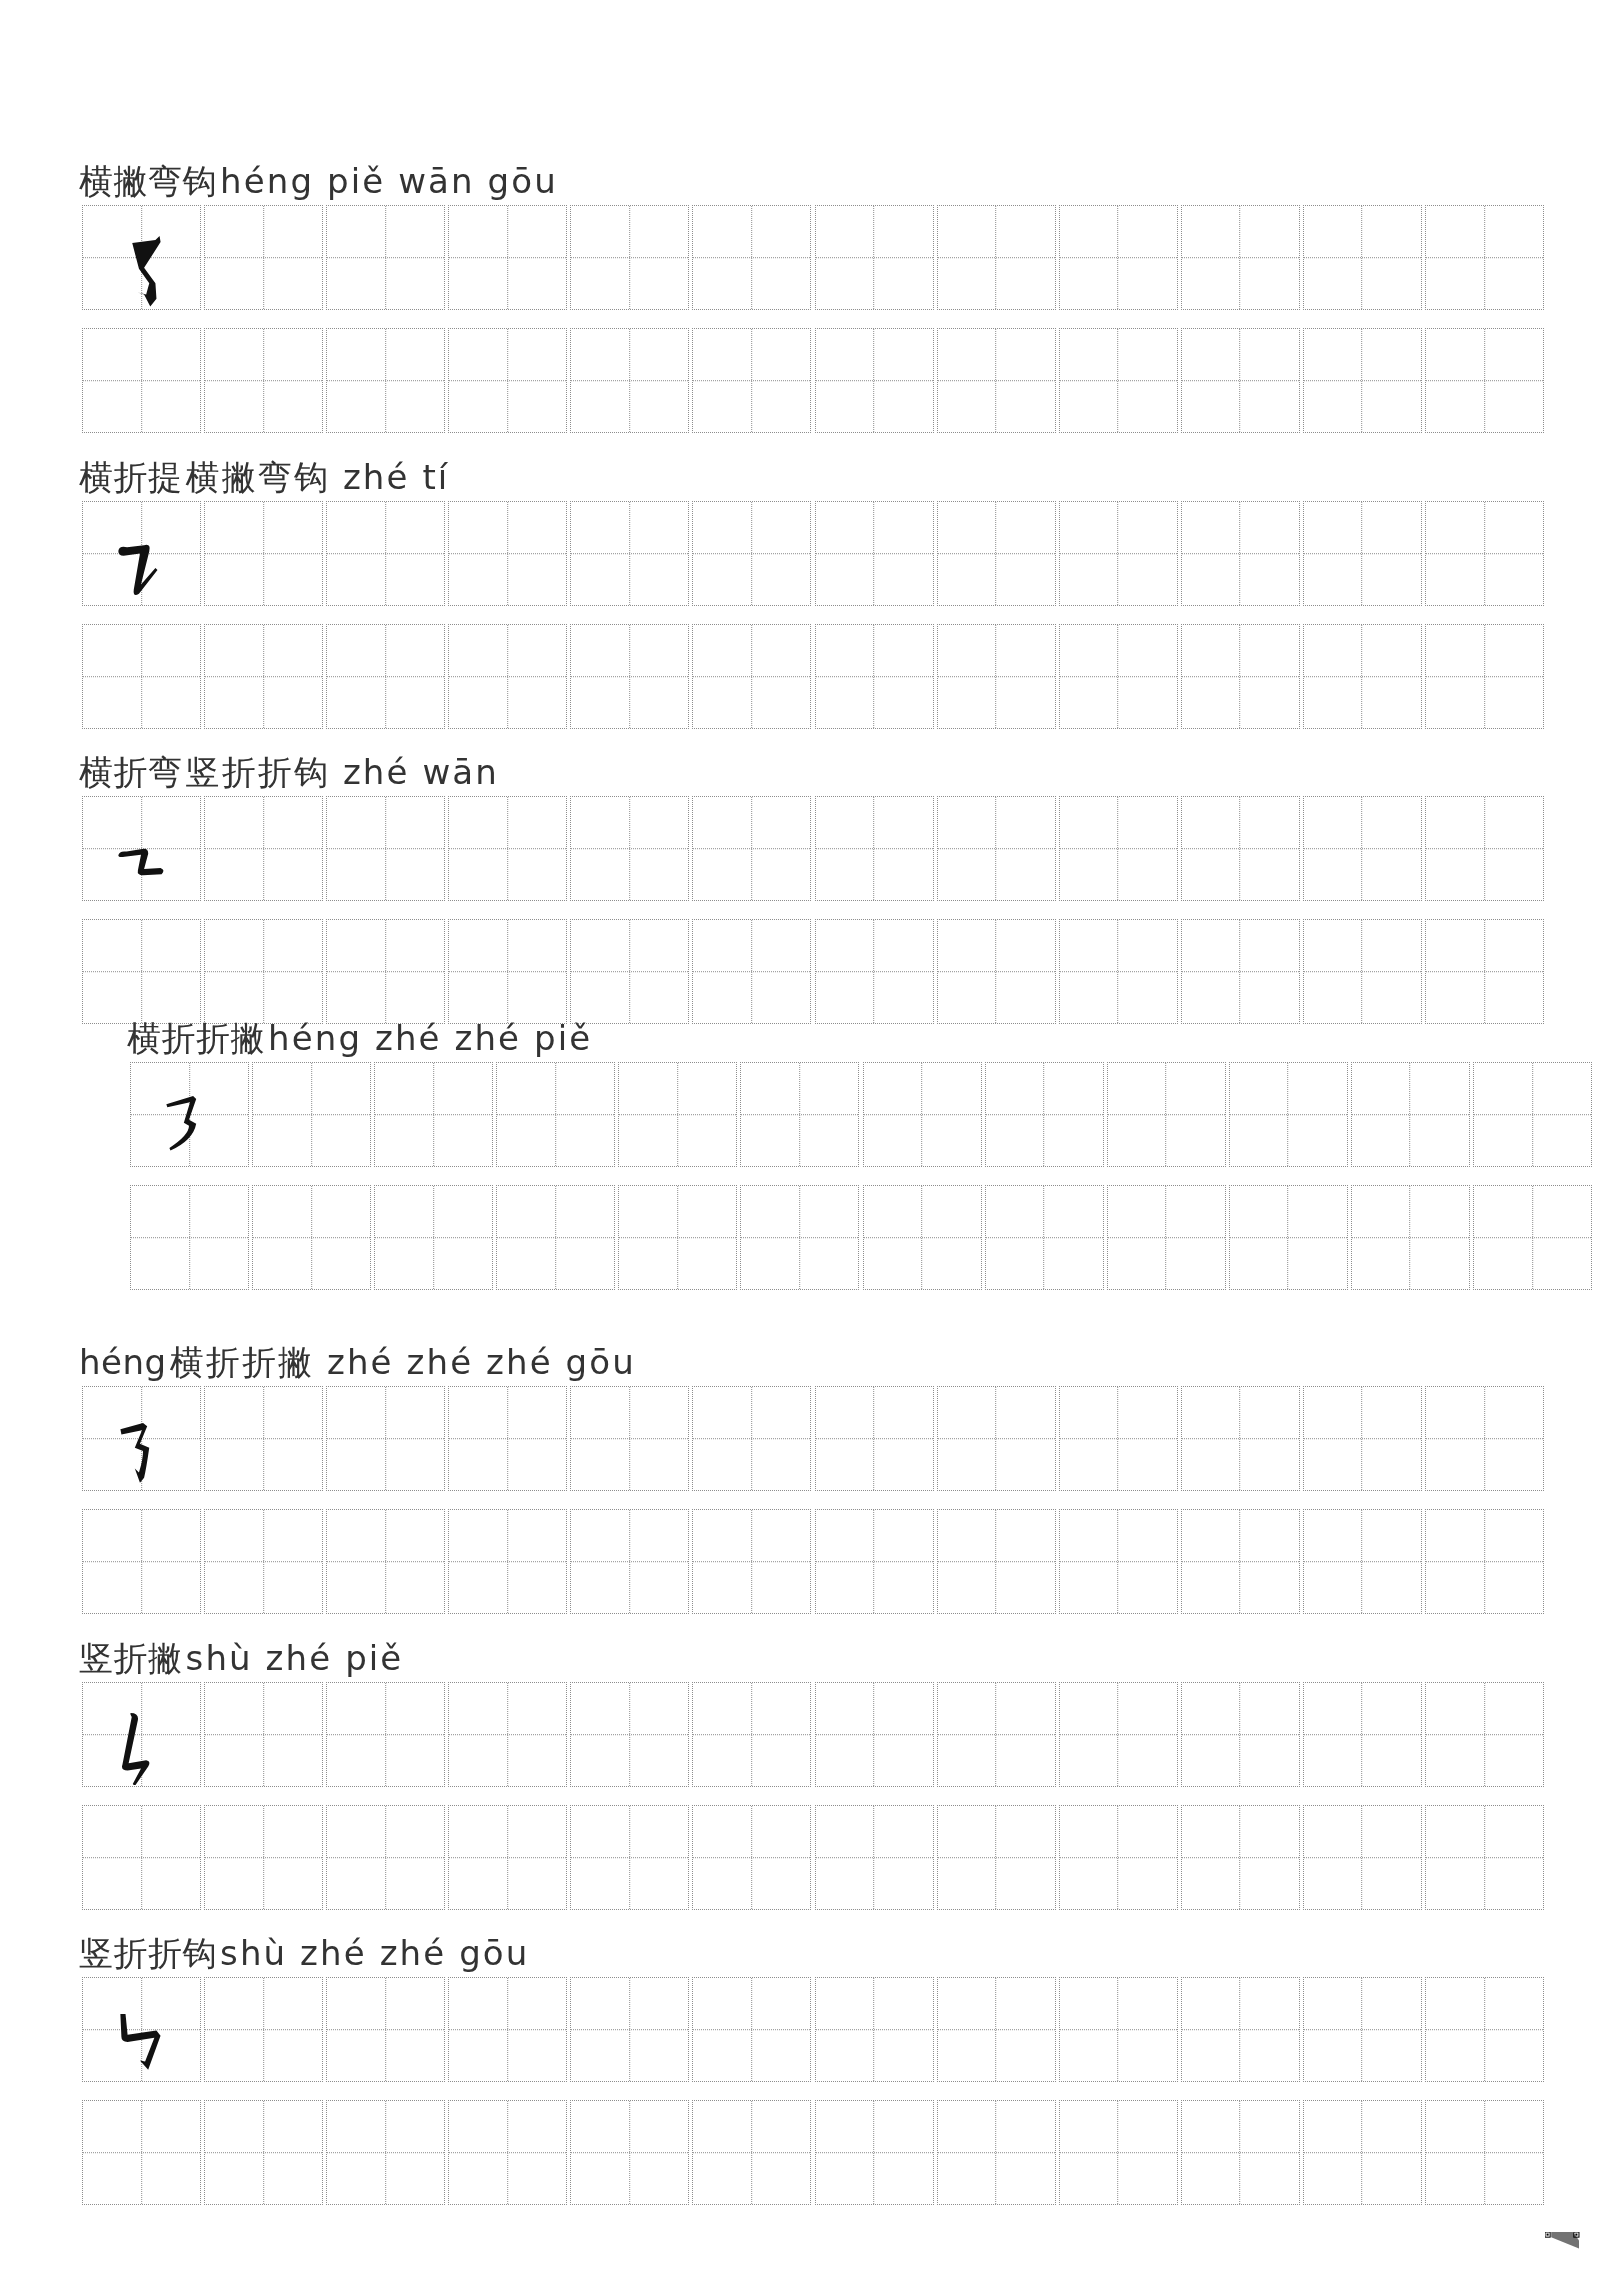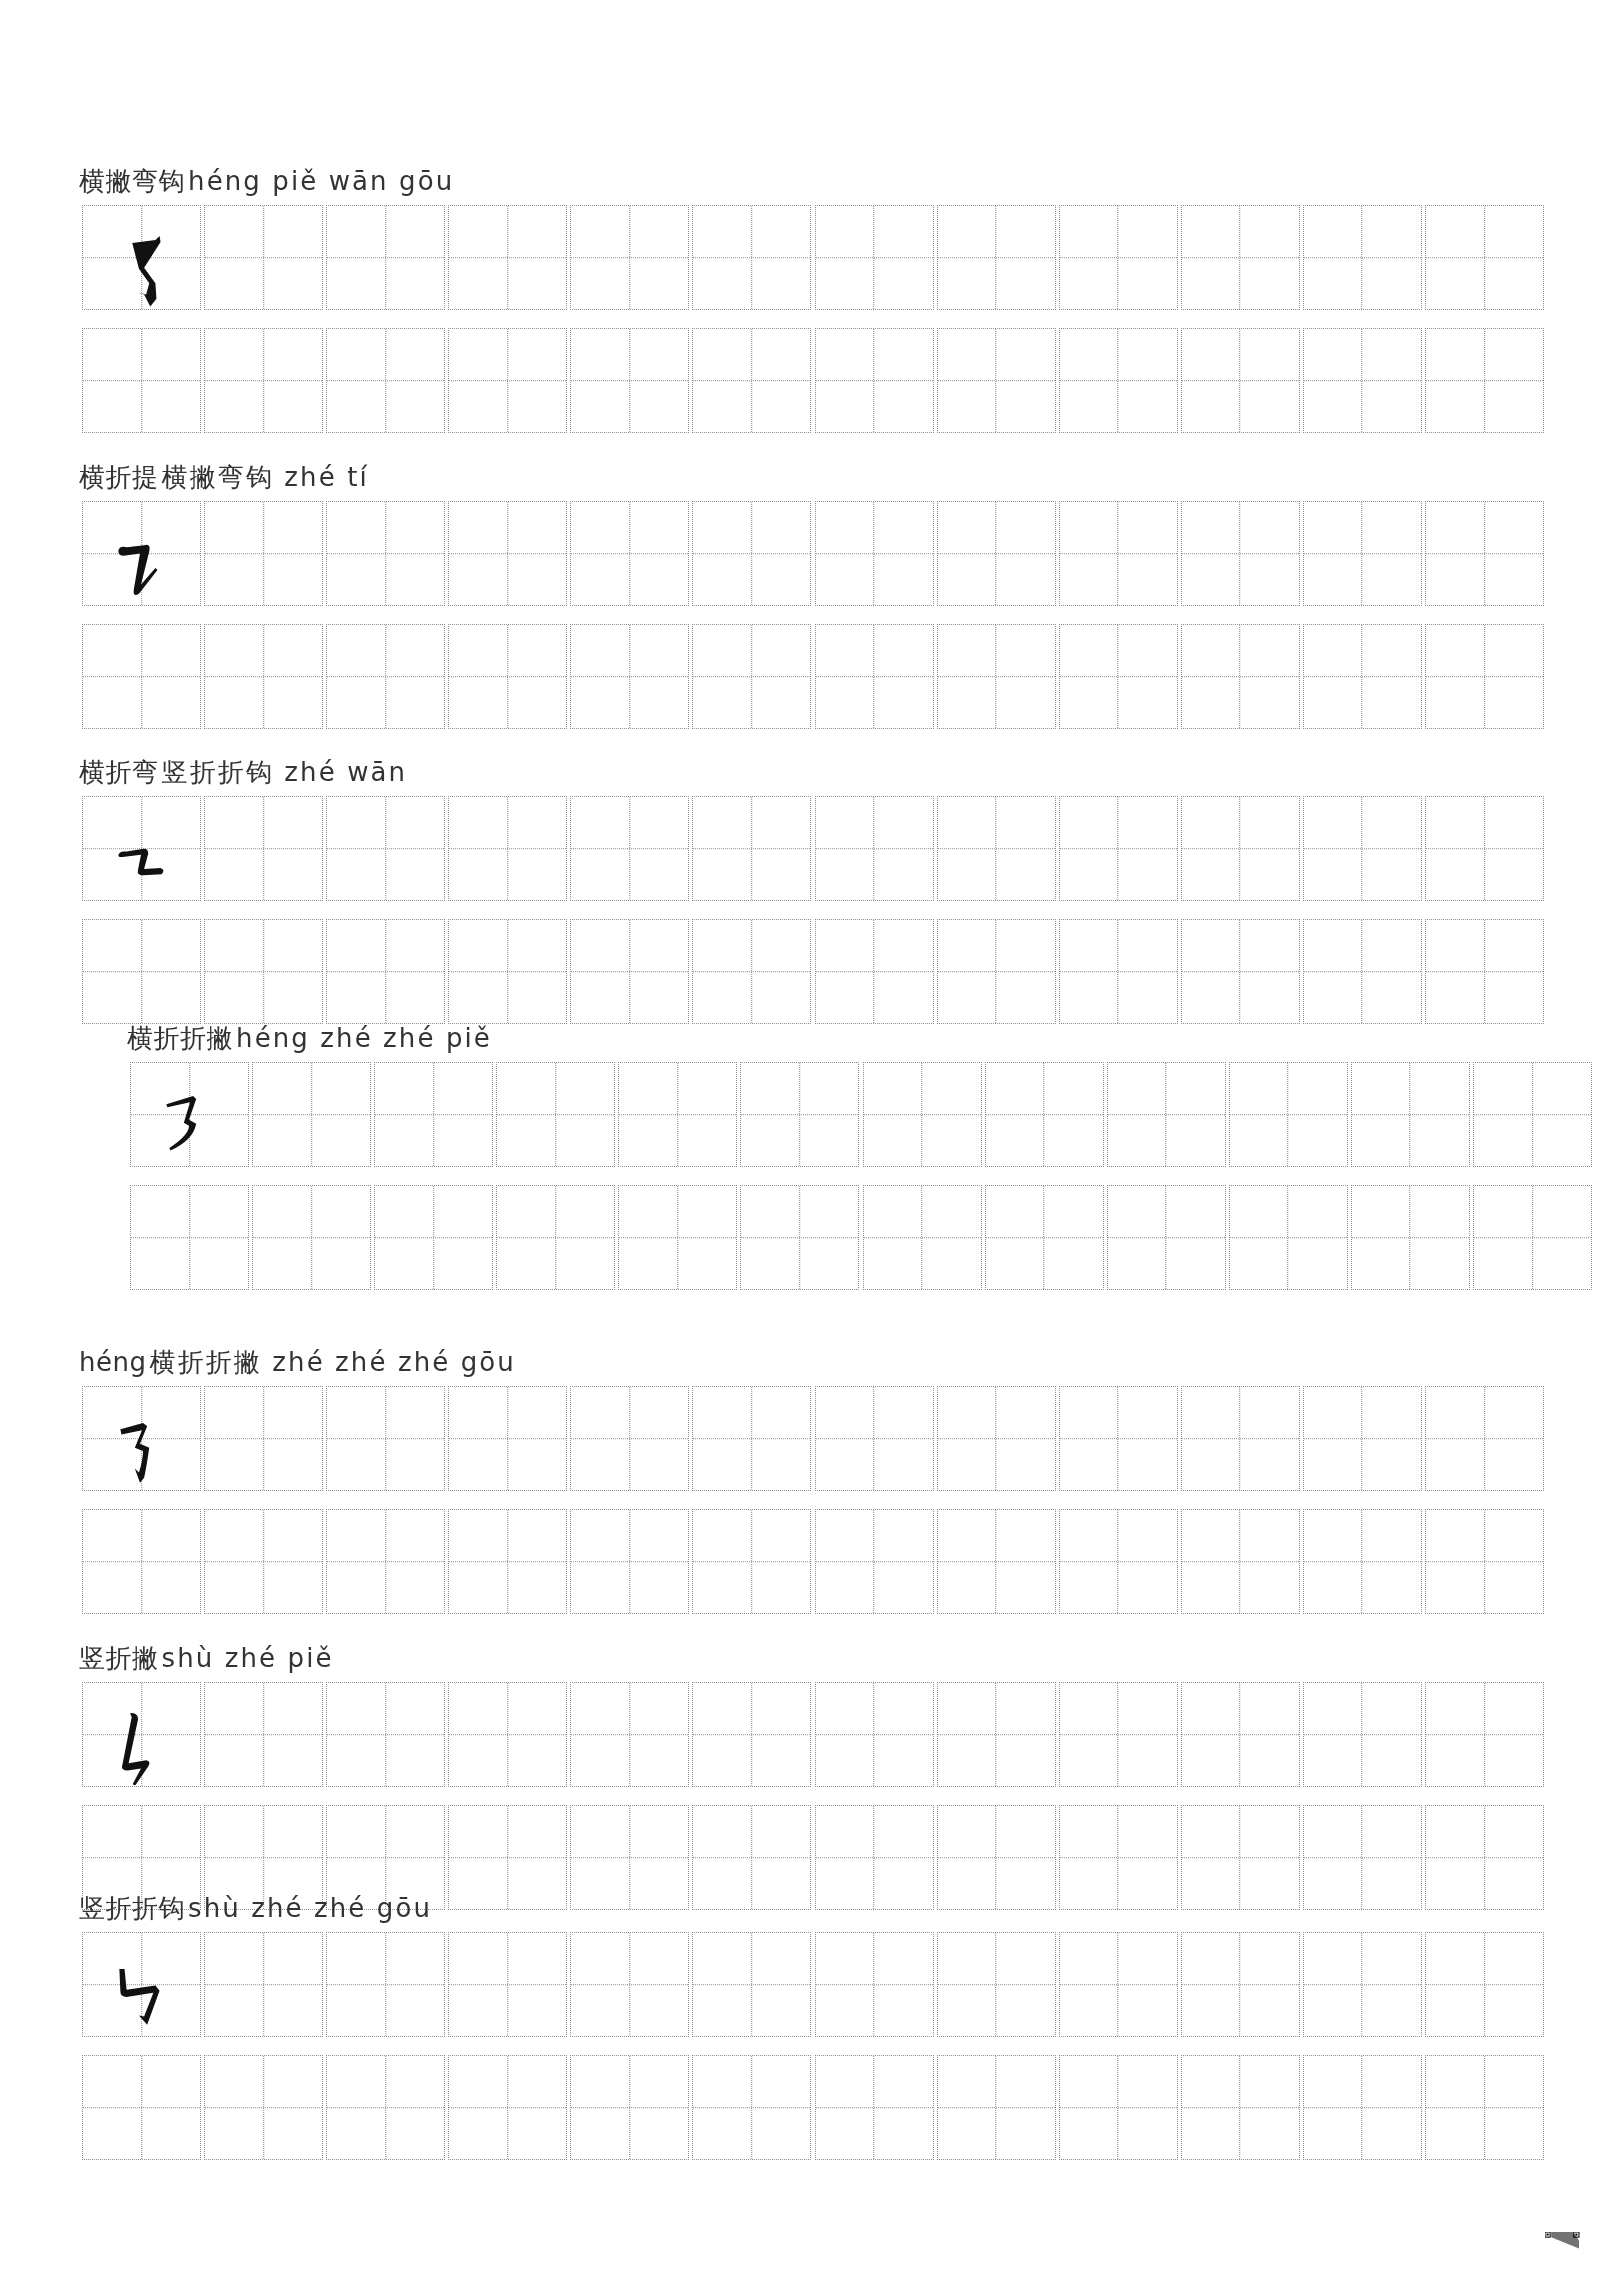--- a/index.html
+++ b/index.html
@@ -1,20 +1,20 @@
 <!DOCTYPE html>
 <html style="font-size:8.3px"><head>
 <meta charset="utf-8">
 <style>
   html, body { margin:0; padding:0; background:#ffffff; }
   body { width:1616px; height:2284px; position:relative; overflow:hidden;
          font-family:"DejaVu Sans","Liberation Sans",sans-serif; color:#2a2a2a; }
   .section { position:absolute; left:0; width:1616px; height:295px; }
   .label { position:absolute; left:79px; top:-39px; height:31px; line-height:31px;
-           font-size:26px; white-space:nowrap; letter-spacing:0.5px; color:#333; }
+           font-size:34px; white-space:nowrap; letter-spacing:0.5px; color:#333; }
   .label .py { margin-left:3.1px; letter-spacing:2.1px; }
   .row { position:absolute; left:82px; height:105px; width:1466px; display:flex; gap:3.1px; }
   .box { position:relative; width:119px; height:105px; box-sizing:border-box;
          border:1.6px dotted #8d8d8d; background:#fff; }
   .box::before { content:""; position:absolute; left:50%; top:0; bottom:0;
                  border-left:1.6px dotted #8d8d8d; transform:translateX(-0.8px); }
   .box::after { content:""; position:absolute; top:50%; left:0; right:0;
                 border-top:1.6px dotted #8d8d8d; transform:translateY(-0.8px); }
   .stroke { position:absolute; left:0; top:0; width:100%; height:100%; z-index:2; }
   .qr { position:absolute; left:1545px; top:2232px; width:35px; height:16.5px; }
@@ -226,21 +226,21 @@
         <div class="box"></div>
         <div class="box"></div>
         <div class="box"></div>
         <div class="box"></div>
         <div class="box"></div>
         <div class="box"></div>
         <div class="box"></div>
         <div class="box"></div>
       </div>
     </div>
-    <div class="section" style="top: 1932px;">
+    <div class="section" style="top: 1977px; text-align: right;">
       <div class="label"><span>竖折折钩</span><span class="py">shù zhé zhé gōu</span></div>
       <div class="row" style="top: 0px;">
         <div class="box">
           <div class="stroke"><svg width="116" height="102" viewBox="0 0 224 198">
               <path d="M70 70 L80 70 L84 110 L140 102 L148 112 L124 178 L108 160 L118 162 L136 116 L84 124 Q72 124 72 114 Z" fill="#111"></path>
             </svg></div>
         </div>
         <div class="box"></div>
         <div class="box"></div>
         <div class="box"></div>

